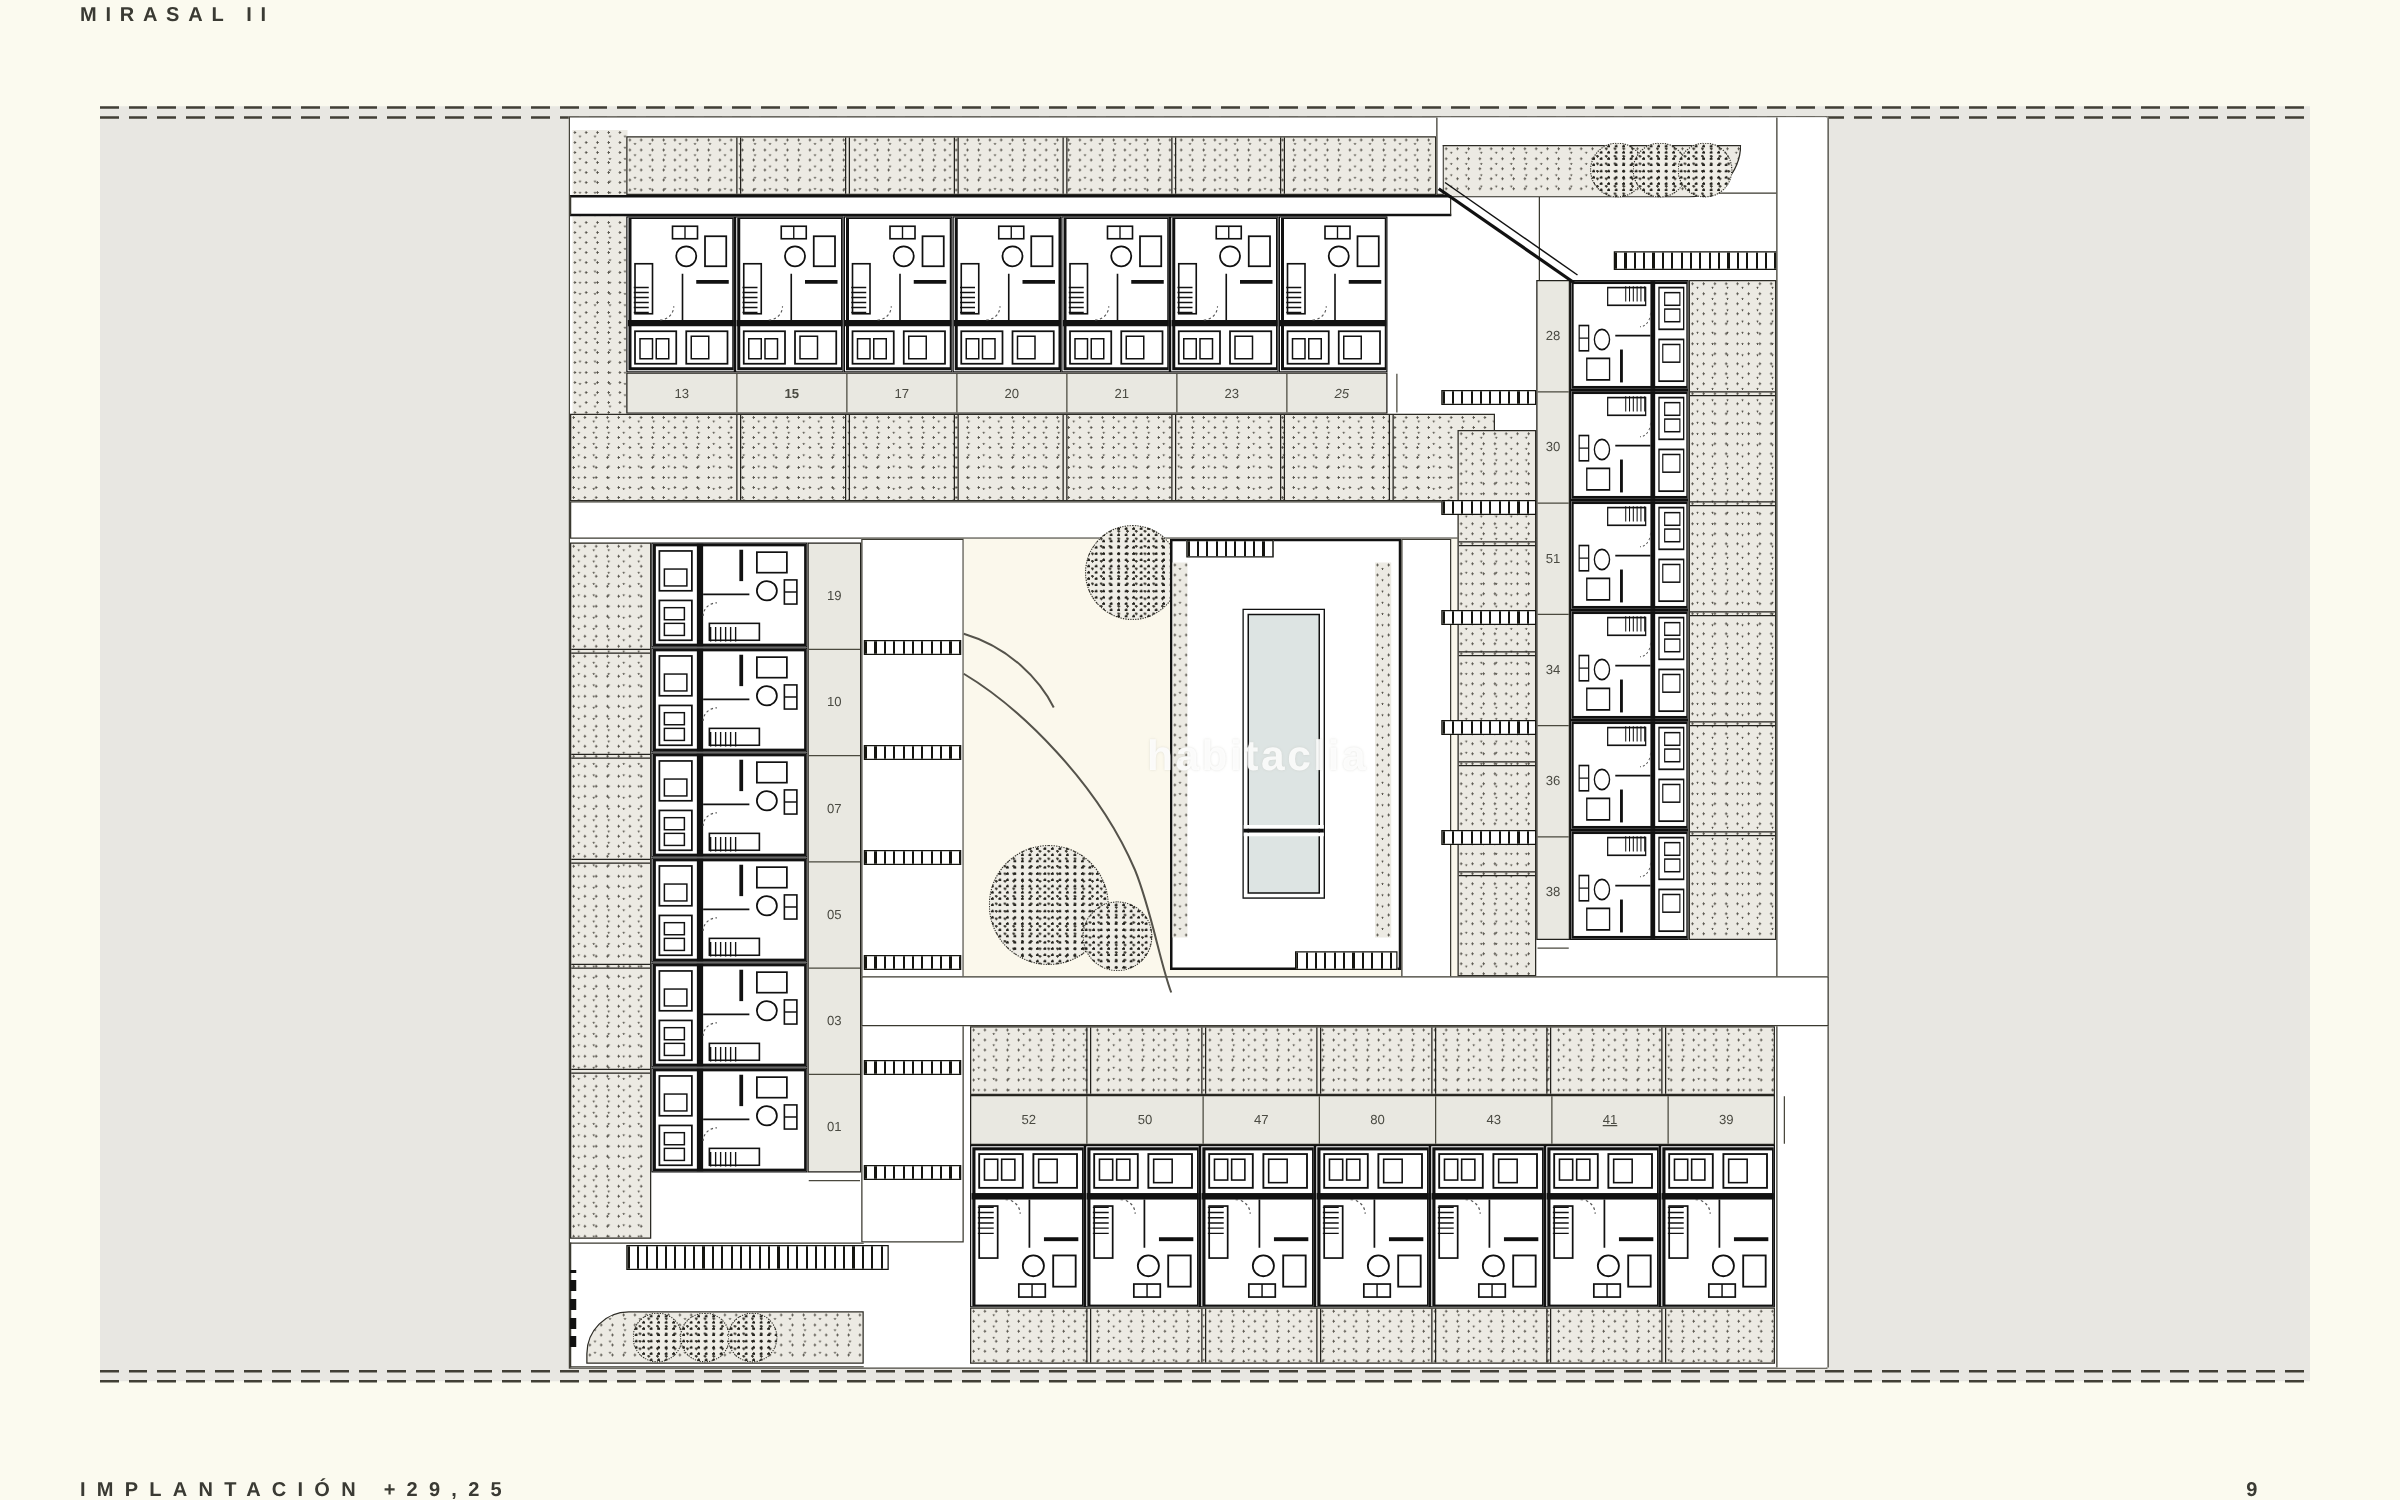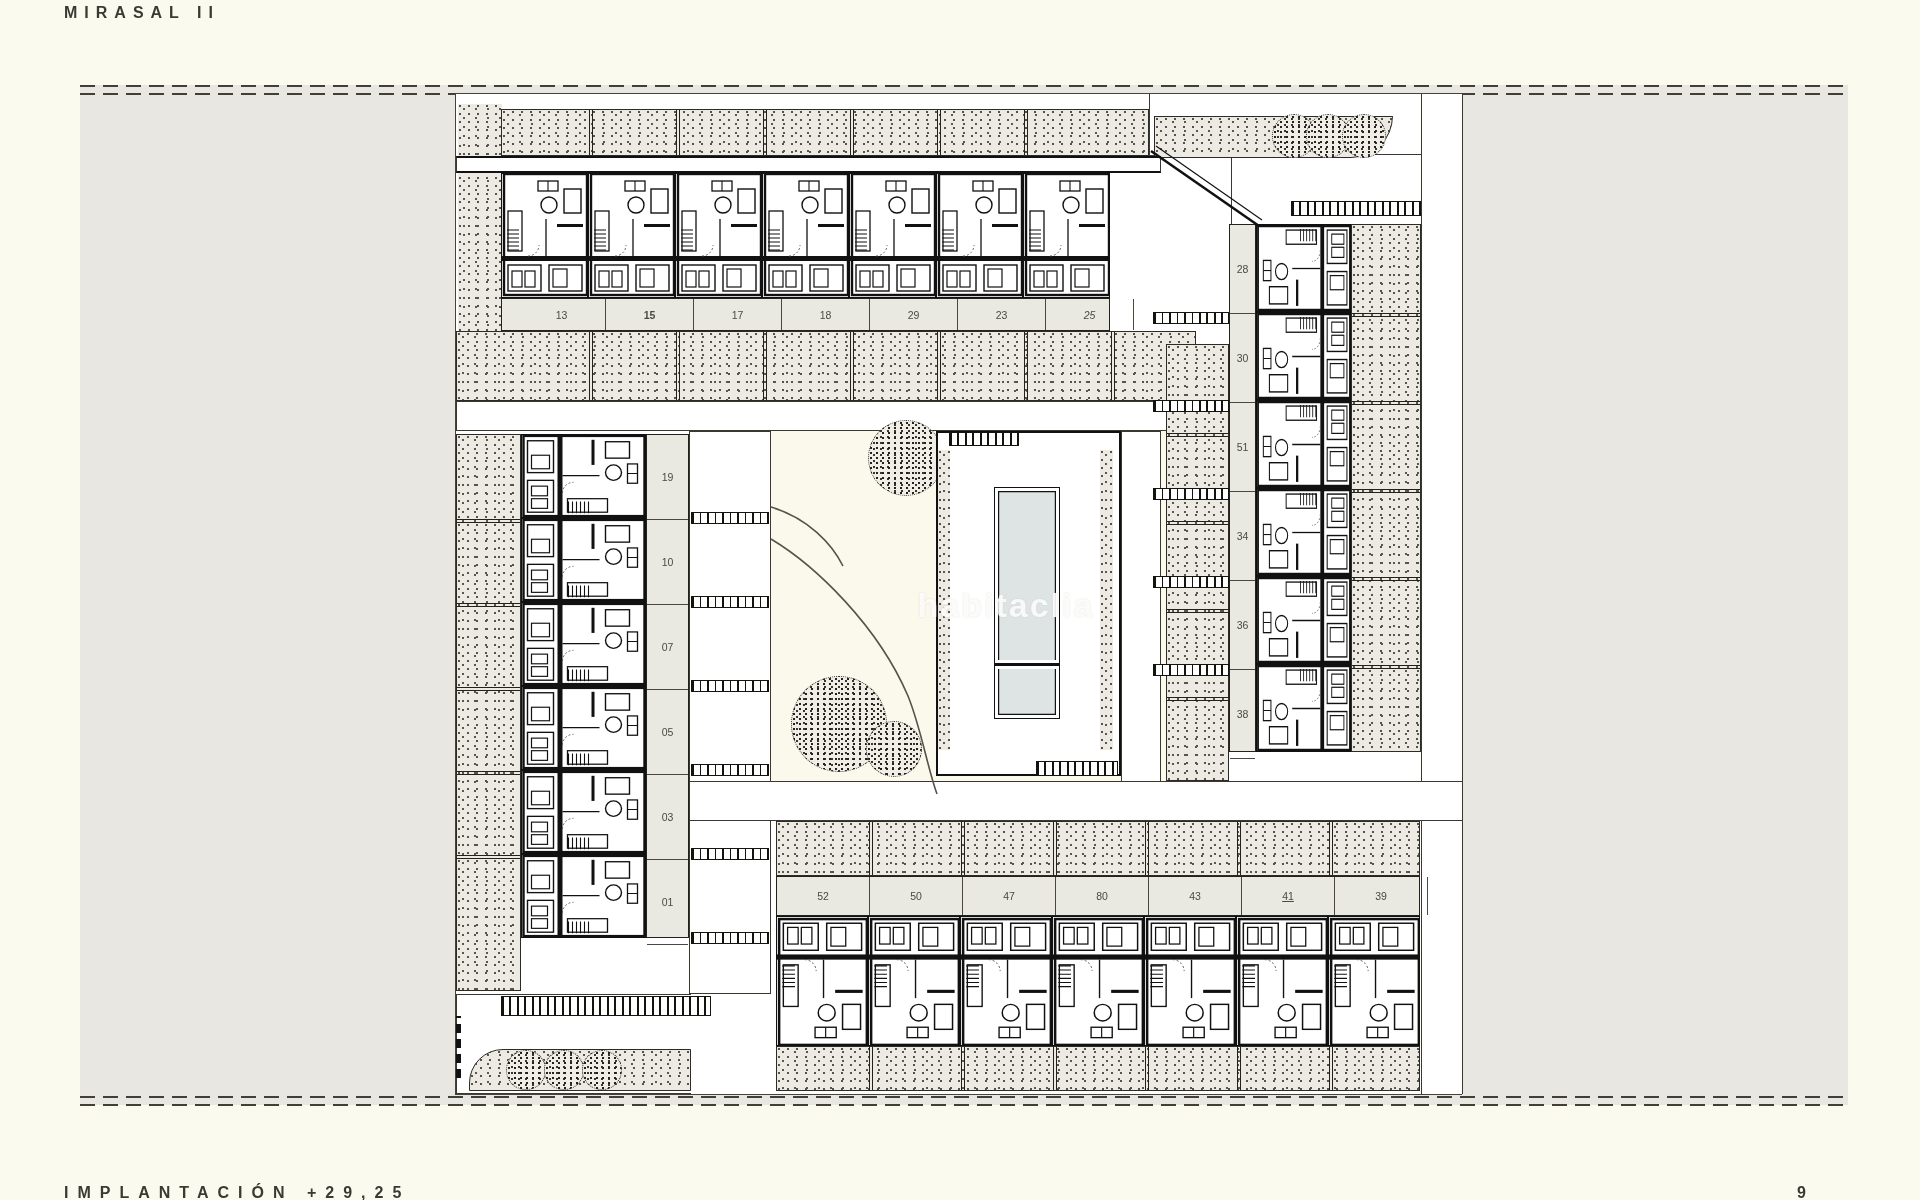--- a/index.html
+++ b/index.html
@@ -217,26 +217,26 @@
     <line x1="44" y1="41" x2="44" y2="78" stroke="#111" stroke-width="1.3"></line>
     <path d="M26,41 a11 11 0 0 1 11 11" fill="none" stroke="#555" stroke-width="0.9" stroke-dasharray="2,2"></path>
     <circle cx="47" cy="92" r="8" fill="none" stroke="#111" stroke-width="1.4"></circle>
     <rect x="36" y="106" width="20" height="10" fill="none" stroke="#111" stroke-width="1.3"></rect>
     <line x1="46" y1="106" x2="46" y2="116" stroke="#111" stroke-width="1.1"></line>
     <rect x="62" y="84" width="17" height="24" fill="none" stroke="#111" stroke-width="1.4"></rect>
     <rect x="55" y="70" width="26" height="3" fill="#111"></rect>
           </svg>
         </div>
       </div>
-    <div class="abs labband" style="left:45px;top:204px;width:609px;height:33px;padding-left:16px;" id="top-labels">
+    <div class="abs labband" style="left:45px;top:204px;width:609px;height:33px;" id="top-labels">
         <div class="lab" style="width: 87px;">13</div>
         <div class="lab" style="width: 87px; font-weight: bold;">15</div>
         <div class="lab" style="width: 87px;">17</div>
-        <div class="lab" style="width: 87px;">18</div>
-        <div class="lab" style="width: 87px;">29</div>
+        <div class="lab" style="width: 87px;">20</div>
+        <div class="lab" style="width: 87px;">21</div>
         <div class="lab" style="width: 87px;">23</div>
         <div class="lab" style="width: 87px; font-style: italic;">25</div>
       </div>
     <div class="abs stip" style="left:0;top:237px;width:740px;height:70px;border:1.3px solid #2c2b25;" id="top-patios">
         <div class="dvl" style="top: 0px; bottom: 0px; width: 1.4px; left: 132px;"></div>
         <div class="dvl" style="top: 0px; bottom: 0px; width: 1.4px; left: 135px;"></div>
         <div class="dvl" style="top: 0px; bottom: 0px; width: 1.4px; left: 219px;"></div>
         <div class="dvl" style="top: 0px; bottom: 0px; width: 1.4px; left: 222px;"></div>
         <div class="dvl" style="top: 0px; bottom: 0px; width: 1.4px; left: 306px;"></div>
         <div class="dvl" style="top: 0px; bottom: 0px; width: 1.4px; left: 309px;"></div>

